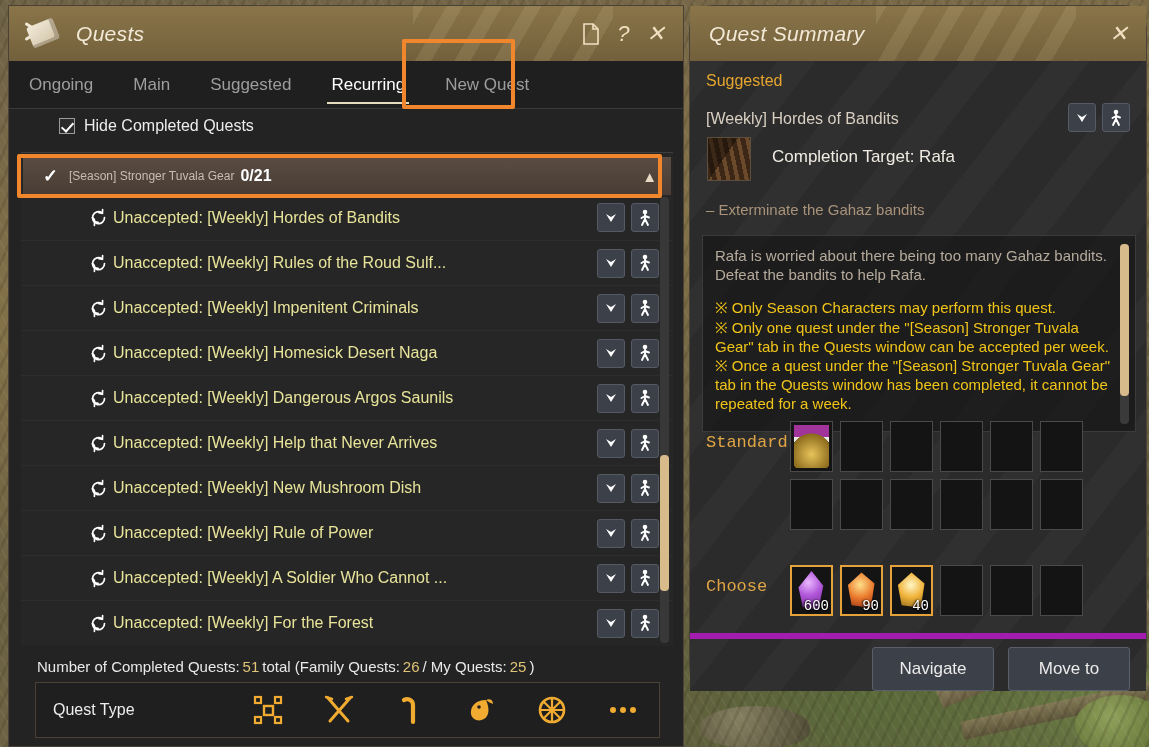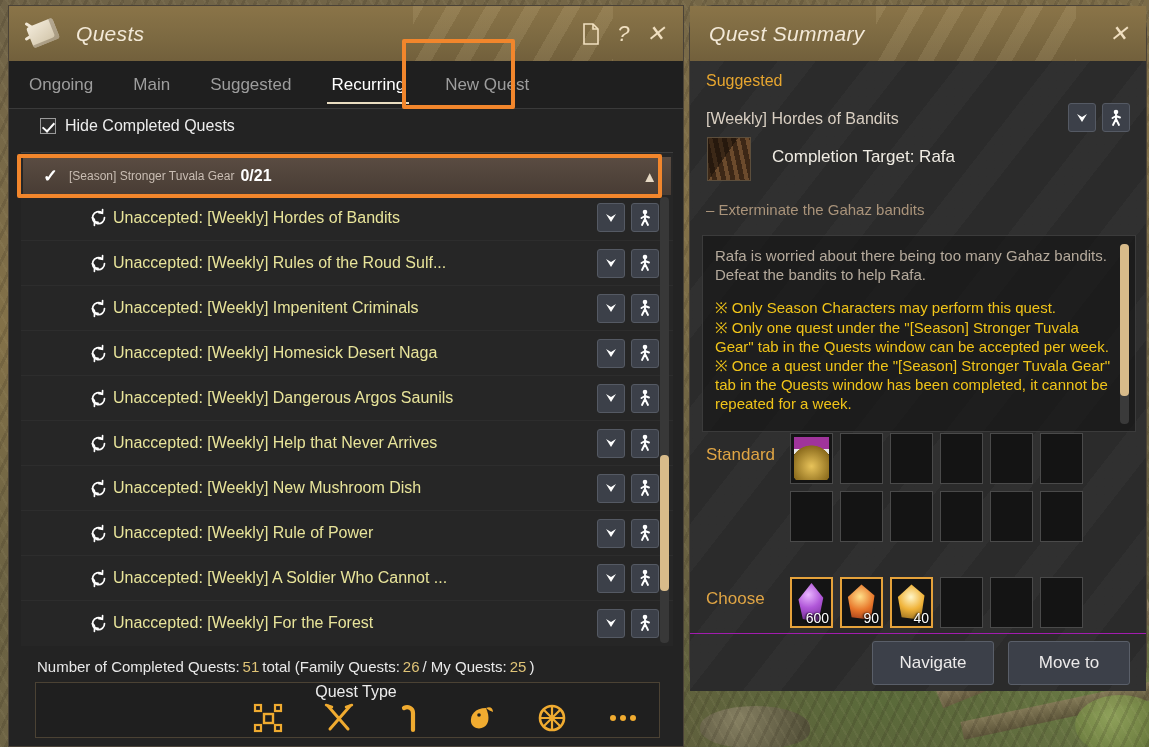--- a/index.html
+++ b/index.html
@@ -128,21 +128,21 @@
     border-radius: 2px;
     pointer-events: none;
   }
 
   
   .hidecomp {
     height: 34px;
     display: flex;
     align-items: center;
     gap: 9px;
-    padding-left: 31px;
+    padding-left: 50px;
     background: #232323;
   }
   .chk {
     width: 16px; height: 16px;
     border: 1px solid #9a9a9a;
     position: relative;
     background: #2b2b2b;
   }
   .chk::after {
     content: "";
@@ -256,21 +256,20 @@
   .completed-line .num { color: #e0c477; margin: 0 3px; }
 
   .questtype-bar {
     position: absolute;
     left: 26px; top: 676px;
     width: 625px; height: 56px;
     border: 1px solid #4b4234;
     background: #1f1f1f;
     display: flex;
     align-items: center;
-    flex-direction: column;
   }
   .qt-label { color: #ededed; font-size: 16px; padding-left: 17px; }
   .qt-icons { margin-left: auto; display: flex; align-items: center; gap: 37px; padding-right: 19px; }
   .qt-icon { width: 34px; height: 34px; display:flex; align-items:center; justify-content:center; cursor: pointer; }
   .qt-icon svg { display: block; }
 
   
   #summary-window { left: 689px; top: 5px; width: 458px; height: 685px; background: #fef9c3; border-radius: 23px; }
   #summary-window .titlebar { padding-left: 19px; }
 
@@ -319,21 +318,21 @@
     position: absolute; right: 6px; top: 8px;
     width: 9px; height: 180px;
     background: #3a3a3a; border-radius: 4px;
   }
   .desc-scroll-thumb {
     position: absolute; left: 0; top: 0;
     width: 9px; height: 152px;
     background: #d8bb8a; border-radius: 4px;
   }
 
-  .reward-section { position: absolute; left: 12px; top: 372px; width: 434px; }
+  .reward-section { position: absolute; left: 12px; top: 360px; width: 434px; font-family: Liberation Mono, monospace; }
   .reward-row { display: flex; align-items: flex-start; }
   .reward-label { width: 88px; color: #e0a544; font-size: 17px; padding-top: 12px; padding-left: 4px; }
   .slot-grid { display: flex; flex-direction: column; gap: 7px; }
   .slot-line { display: flex; gap: 7px; }
   .slot {
     width: 43px; height: 51px;
     background: #141414;
     border: 1px solid #4a4a4a;
     position: relative;
     cursor: pointer;
@@ -362,23 +361,23 @@
   }
   .icon-shard-gold {
     position: absolute; inset: 4px;
     background: radial-gradient(circle at 48% 36%, #fff6c8 0%, #f0b339 42%, #6d4d14 100%);
     clip-path: polygon(50% 4%, 92% 32%, 80% 94%, 18% 88%, 6% 36%);
   }
 
   .sum-footer {
     position: absolute; left: 0; right: 0; bottom: 0;
     height: 58px;
-    display: flex; align-items: center; justify-content: flex-end;
+    display: flex; align-items: flex-end; justify-content: flex-end;
     gap: 14px; padding-right: 16px;
-    border-top: 1px solid #a21caf;
+    border-top: 6px solid #a21caf;
   }
   .bigbtn {
     min-width: 122px; height: 44px;
     background: #3c4049;
     border: 1px solid #5a5f69;
     border-radius: 3px;
     color: #eceaea;
     font-size: 17px;
     display: flex; align-items: center; justify-content: center;
     cursor: pointer;

